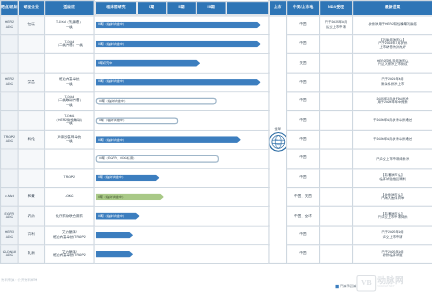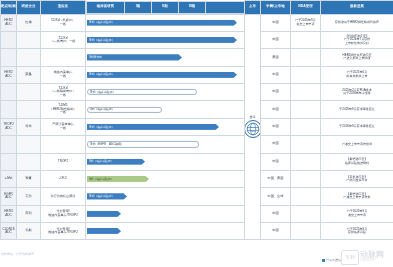--- a/index.html
+++ b/index.html
@@ -94,21 +94,21 @@
   .globelbl{font-size:3px;color:#31404f;}
   .globe-ic{
     width:16px;height:16px;border-radius:50%;
     border:0.8px solid #2e6da4;
     background:#ffffff;
     display:flex;align-items:center;justify-content:center;
   }
 
   
   .footer{
-    position:absolute;left:0;right:0;bottom:0;height:18px;
+    position:absolute;left:0;right:17px;bottom:0;height:18px;
     background:#ffffff;
   }
   .foot-left{
     position:absolute;left:1px;top:3px;font-size:3px;color:#b9c2cb;
   }
   .legend{
     position:absolute;right:52px;top:9px;
     display:flex;align-items:center;gap:1.5px;
     font-size:3px;color:#5a6875;
   }

